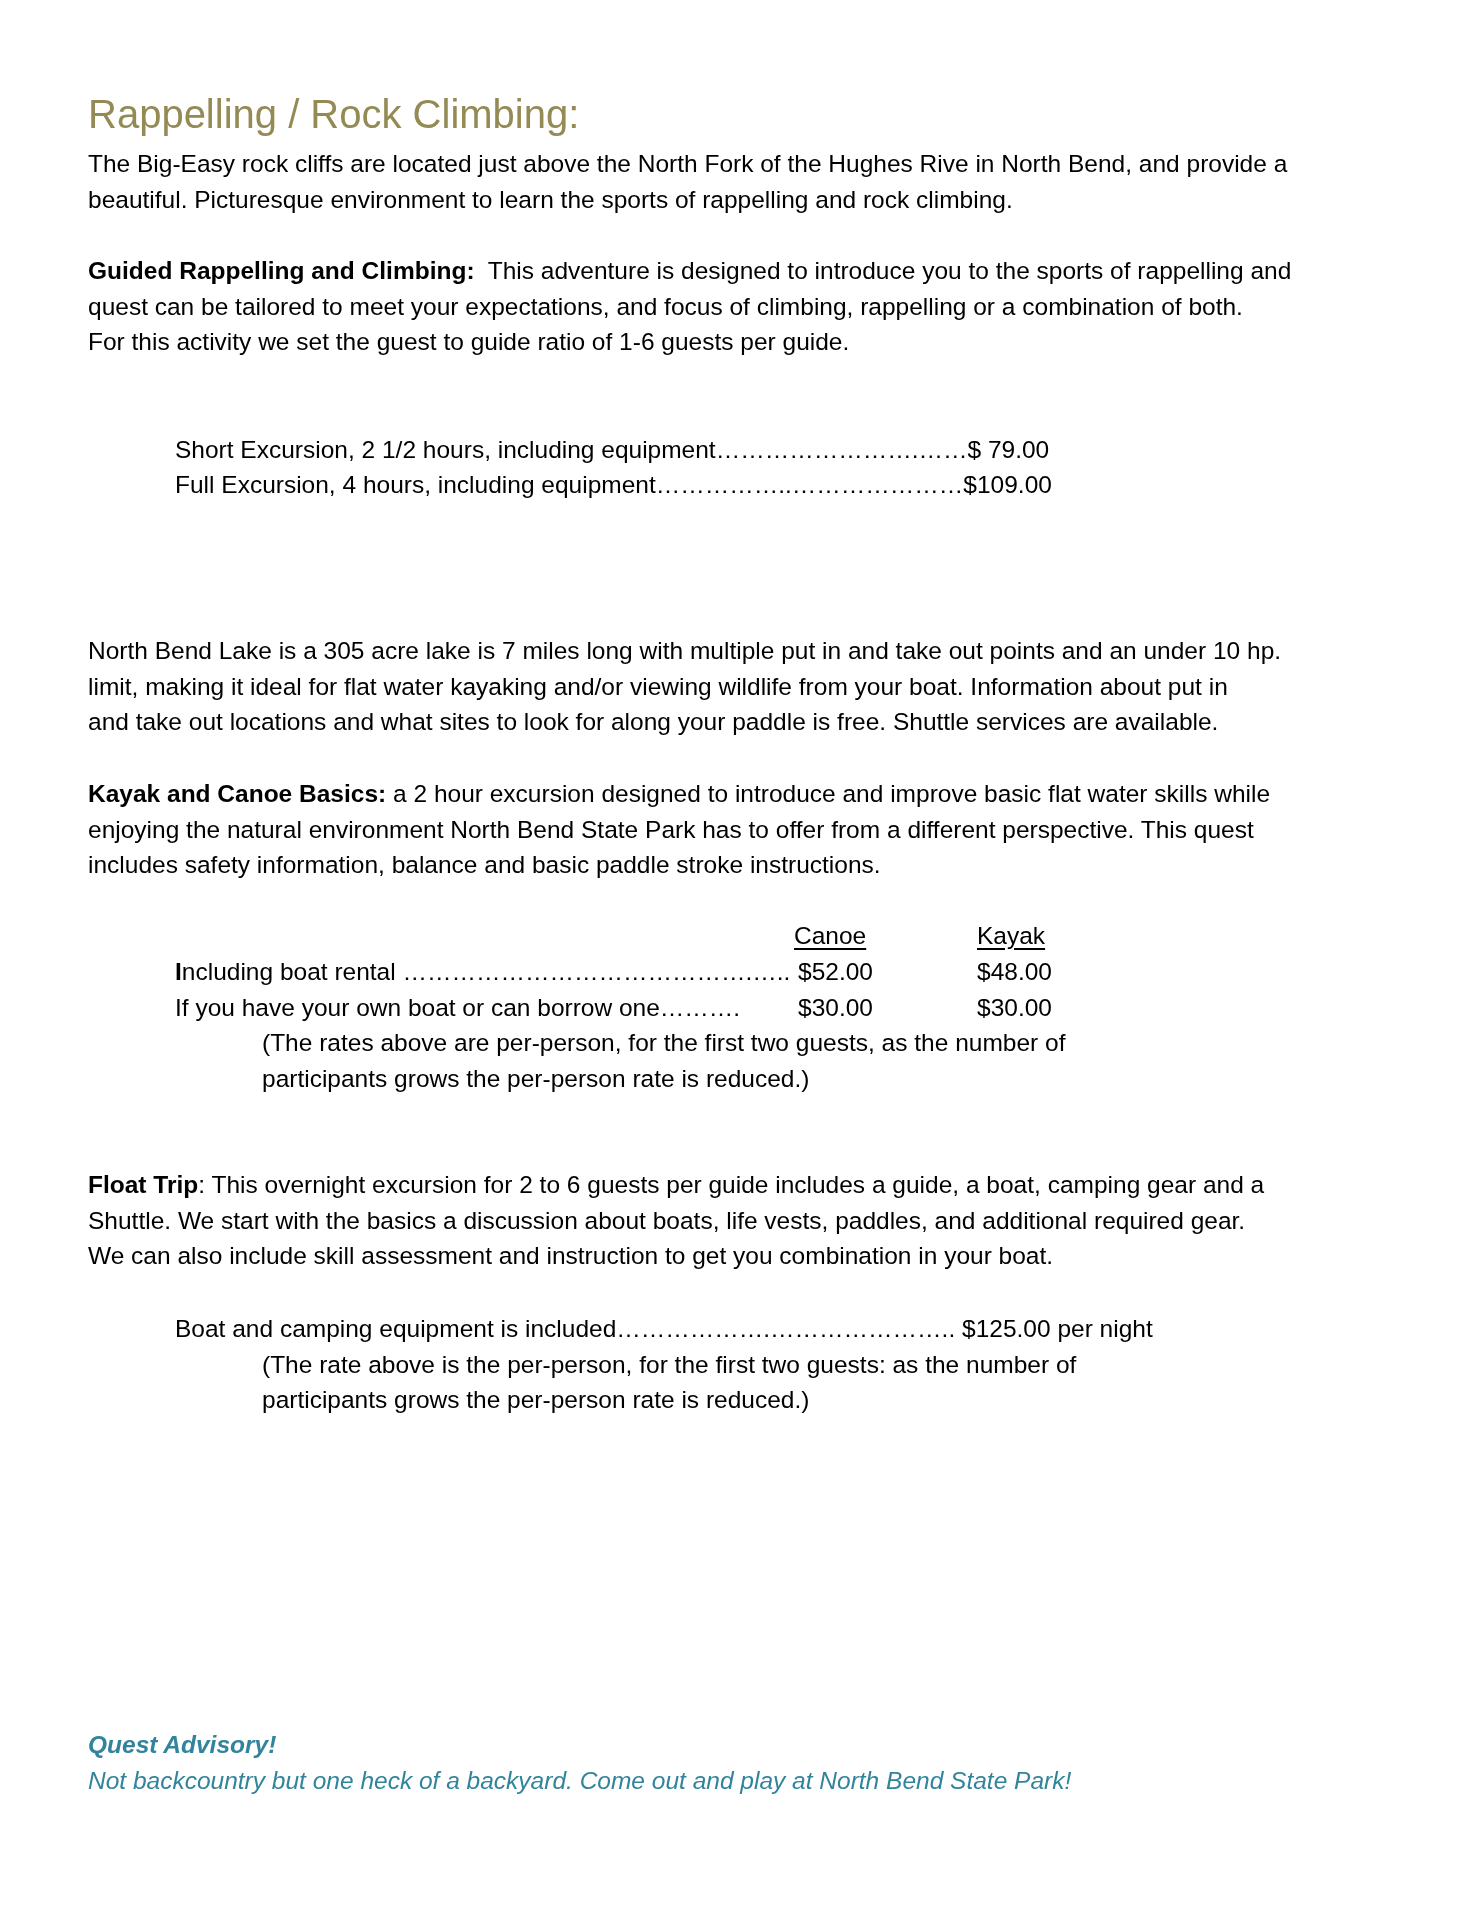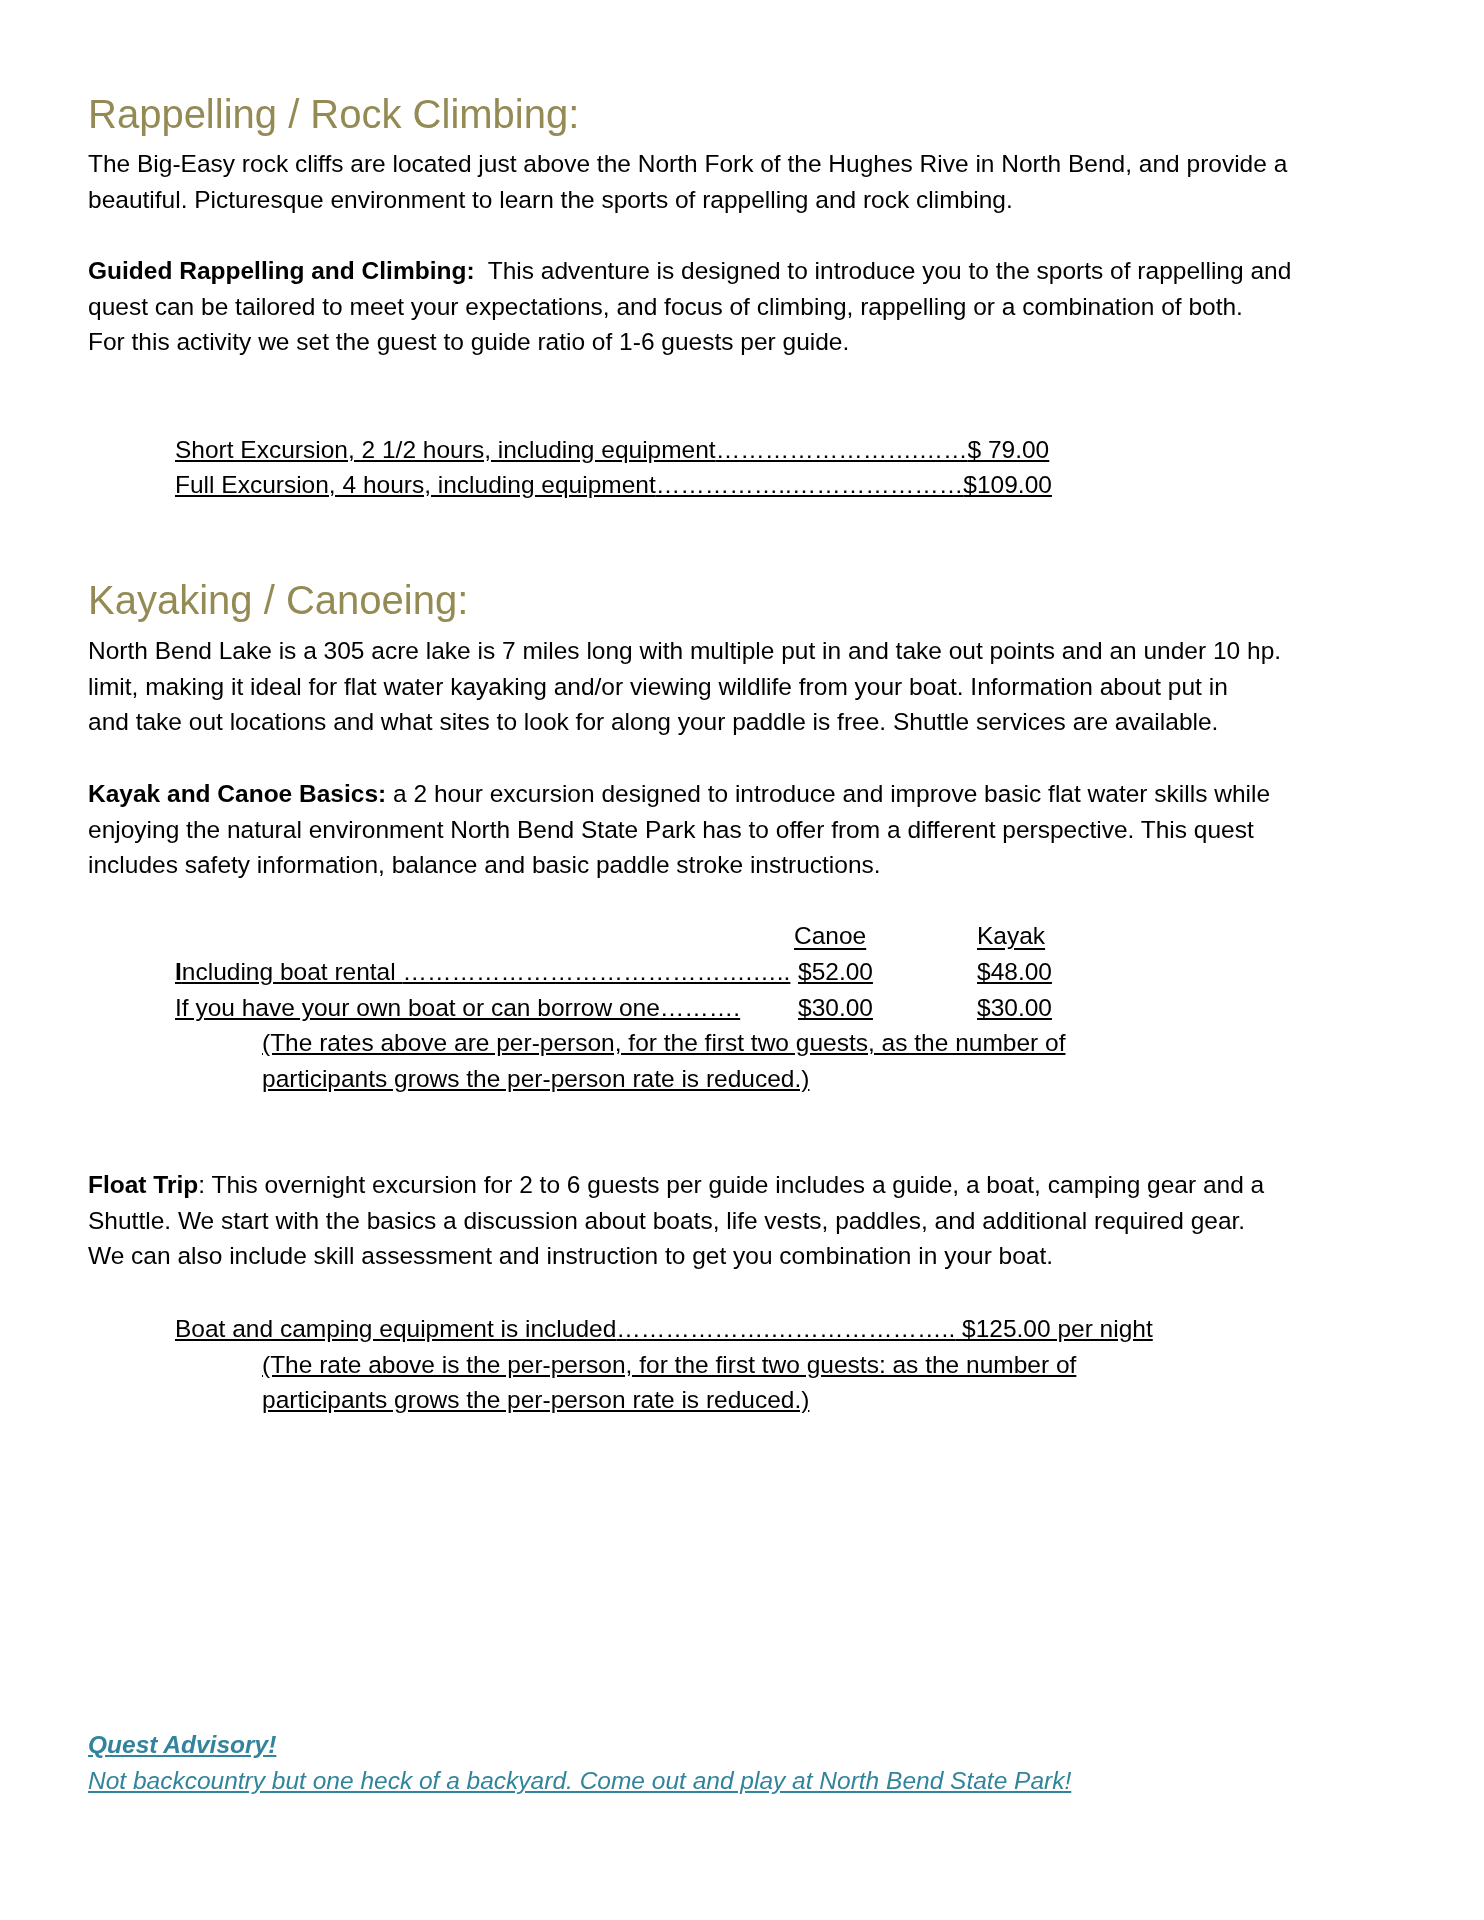--- a/index.html
+++ b/index.html
@@ -4,21 +4,21 @@
 <style>
   html, body { margin: 0; padding: 0; background: #ffffff; }
   body { width: 1484px; height: 1920px; position: relative; overflow: hidden;
          font-family: "Liberation Sans", "DejaVu Sans", sans-serif; color: #000; }
   .page { position: absolute; left: 0; top: 0; width: 1484px; height: 1423px; }
   .abs { position: absolute; white-space: nowrap; }
   .heading { font-size: 40px; color: #948A54; letter-spacing: 0px; }
   .para { position: absolute; left: 88px; width: 1330px; font-size: 24.5px; line-height: 35.6px; white-space: normal; }
   .para .line { display: block; white-space: nowrap; }
   b { font-weight: bold; }
-  .row { position: absolute; white-space: nowrap; font-size: 24.5px; line-height: 35.6px; text-decoration: underline; }
+  .row { position: absolute; white-space: nowrap; font-size: 24.5px; line-height: 35.6px; }
   .u { text-decoration: underline; text-underline-offset: 4px; }
   .teal { color: #31849B; font-style: italic; font-size: 24.5px; }
   .teal-b { font-weight: bold; }
 </style>
 </head>
 <body>
 
 <div class="page">
 
   <div class="abs heading" style="left:88px; top:92px;">Rappelling / Rock Climbing:</div>
@@ -34,21 +34,20 @@
     <span class="line">For this activity we set the guest to guide ratio of 1-6 guests per guide.</span>
   </div>
 
   <div class="row" style="left:175px; top:432px;">
     <span>Short Excursion, 2 1/2 hours, including equipment</span><span>…………………….……</span><span>$ 79.00</span>
   </div>
   <div class="row" style="left:175px; top:467px;">
     <span>Full Excursion, 4 hours, including equipment</span><span>……………..…………………</span><span>$109.00</span>
   </div>
 
-  <div class="abs heading" style="left:88px; top:578px;">Kayaking / Canoeing:</div>
 
   <div class="para" style="top:633px;">
     <span class="line">North Bend Lake is a 305 acre lake is 7 miles long with multiple put in and take out points and an under 10 hp.</span>
     <span class="line">limit, making it ideal for flat water kayaking and/or viewing wildlife from your boat.  Information about put in</span>
     <span class="line">and take out locations and what sites to look for along your paddle is free.  Shuttle services are available.</span>
   </div>
 
   <div class="para" style="top:776px;">
     <span class="line"><b>Kayak and Canoe Basics:</b><span style="white-space:pre;"> a 2 hour excursion designed to introduce and improve basic flat water skills while</span></span>
     <span class="line">enjoying the natural environment North Bend State Park has to offer from a different perspective.  This quest</span>

